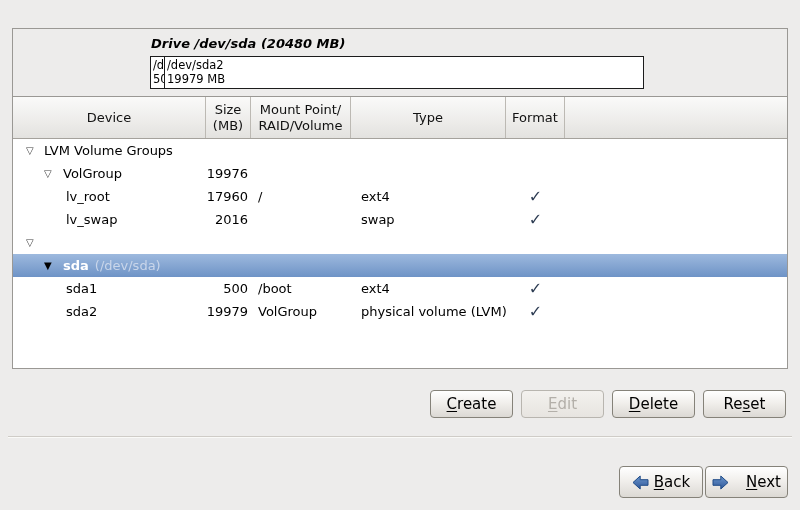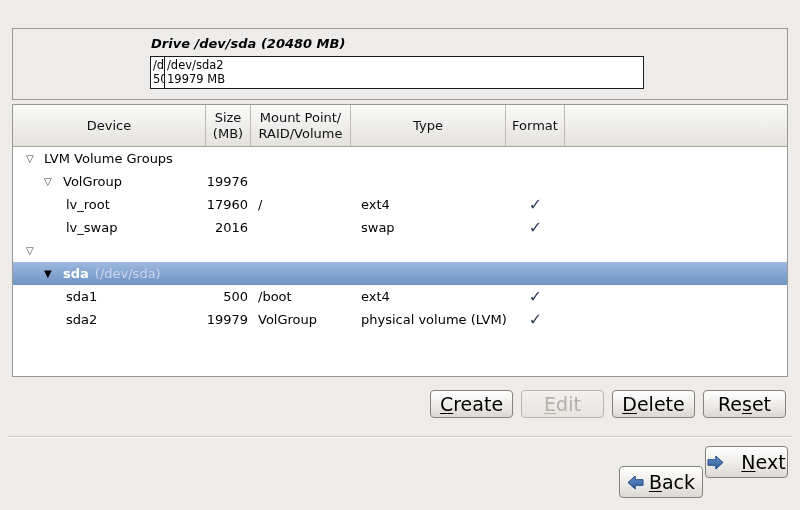--- a/index.html
+++ b/index.html
@@ -20,21 +20,21 @@
   #part-bar {
     position:absolute; left:137px; top:27px; width:494px; height:33px;
     background:#fff; border:1px solid #1c1c1c; display:flex;
   }
   .seg { overflow:hidden; white-space:nowrap; font-size:11.5px; line-height:14px; padding:1px 0 0 2px; }
   .seg-line { display:block; }
   .seg1 { width:14px; flex:none; border-right:1px solid #1c1c1c; }
   .seg2 { flex:1; }
 
   
-  #table-panel { left:12px; top:104px; width:776px; height:273px; background:#fff; }
+  #table-panel { left:12px; top:96px; width:776px; height:273px; background:#fff; }
   #thead { display:flex; height:42px; background:linear-gradient(#fafaf9,#eeedeb 55%,#e3e2df); border-bottom:1px solid #a5a29c; }
   .th {
     display:flex; flex-direction:column; justify-content:center; align-items:center;
     border-right:1px solid #bcb9b3; line-height:16px; color:#111;
   }
   .w-dev   { width:193px; flex:none; }
   .w-size  { width:45px;  flex:none; }
   .w-mount { width:100px; flex:none;text-align:right; }
   .w-type  { width:155px; flex:none; }
   .w-fmt   { width:59px;  flex:none; }
@@ -55,34 +55,34 @@
   .selected .expander { color:#000; }
   .selected .devlabel { font-weight:bold; }
   .suffix { margin-left:6px; color:#c9d6ea; }
 
   
   .btn {
     position:absolute; height:28px; width:83px;
     border:1px solid #858279; border-radius:4px;
     background:linear-gradient(#ffffff,#f1efec 45%,#dcd9d4);
     display:flex; align-items:center; justify-content:center;
-    font-size:19px; color:#000; cursor:default;
+    font-size:15px; color:#000; cursor:default;
   }
   .btn.disabled { color:#b3afa9; border-color:#b8b5af; background:linear-gradient(#f3f1ee,#e7e4e0); }
   .mn { text-decoration:underline; text-underline-offset:2px; }
   #btn-create { left:430px; top:390px; }
   #btn-edit   { left:521px; top:390px; }
   #btn-delete { left:612px; top:390px; }
   #btn-reset  { left:703px; top:390px; }
 
   #separator { position:absolute; left:8px; top:436px; width:784px; height:0;
     border-top:1px solid #cfccc7; border-bottom:1px solid #fafaf8; }
 
   #btn-back { left:600px; top:466px; width:84px; height:32px; gap:5px;margin-left:19px; }
-  #btn-next { left:705px; top:446px; width:83px; height:32px; gap:17px; }
+  #btn-next { left:705px; top:466px; width:83px; height:32px; gap:17px; }
   .arrow-icon { width:17px; height:15px; flex:none; }
 </style>
 </head>
 <body>
 
 <div class="panel" id="drive-panel">
   <div id="drive-title">Drive /dev/sda (20480 MB)</div>
   <div id="part-bar">
     <div class="seg seg1">
       <span class="seg-line">/dev/sda1</span>

